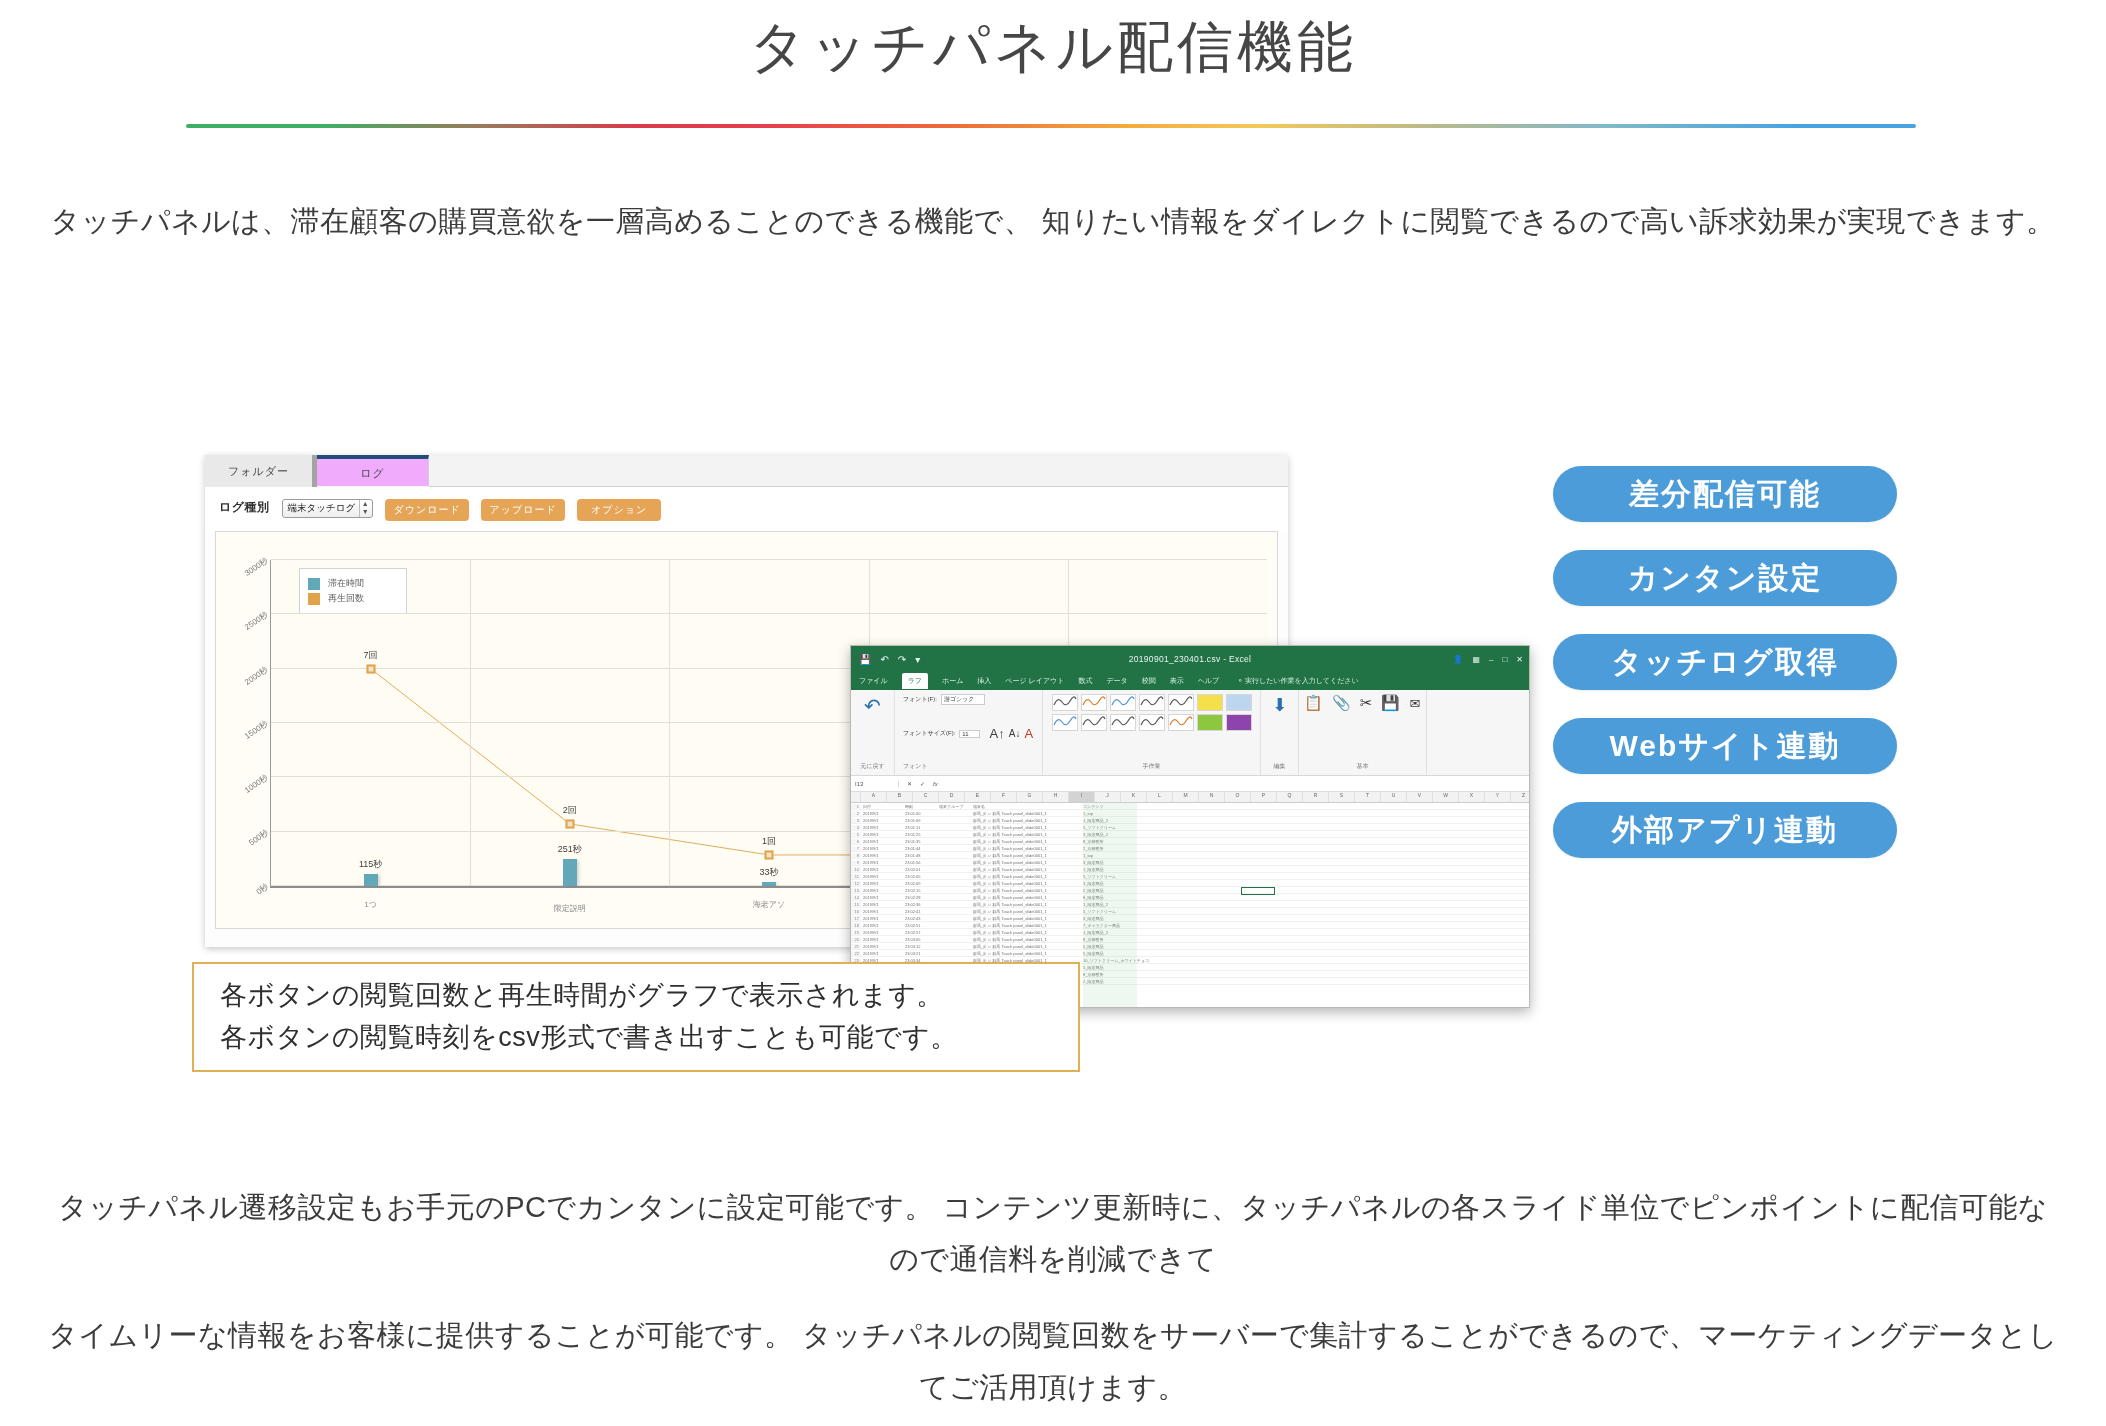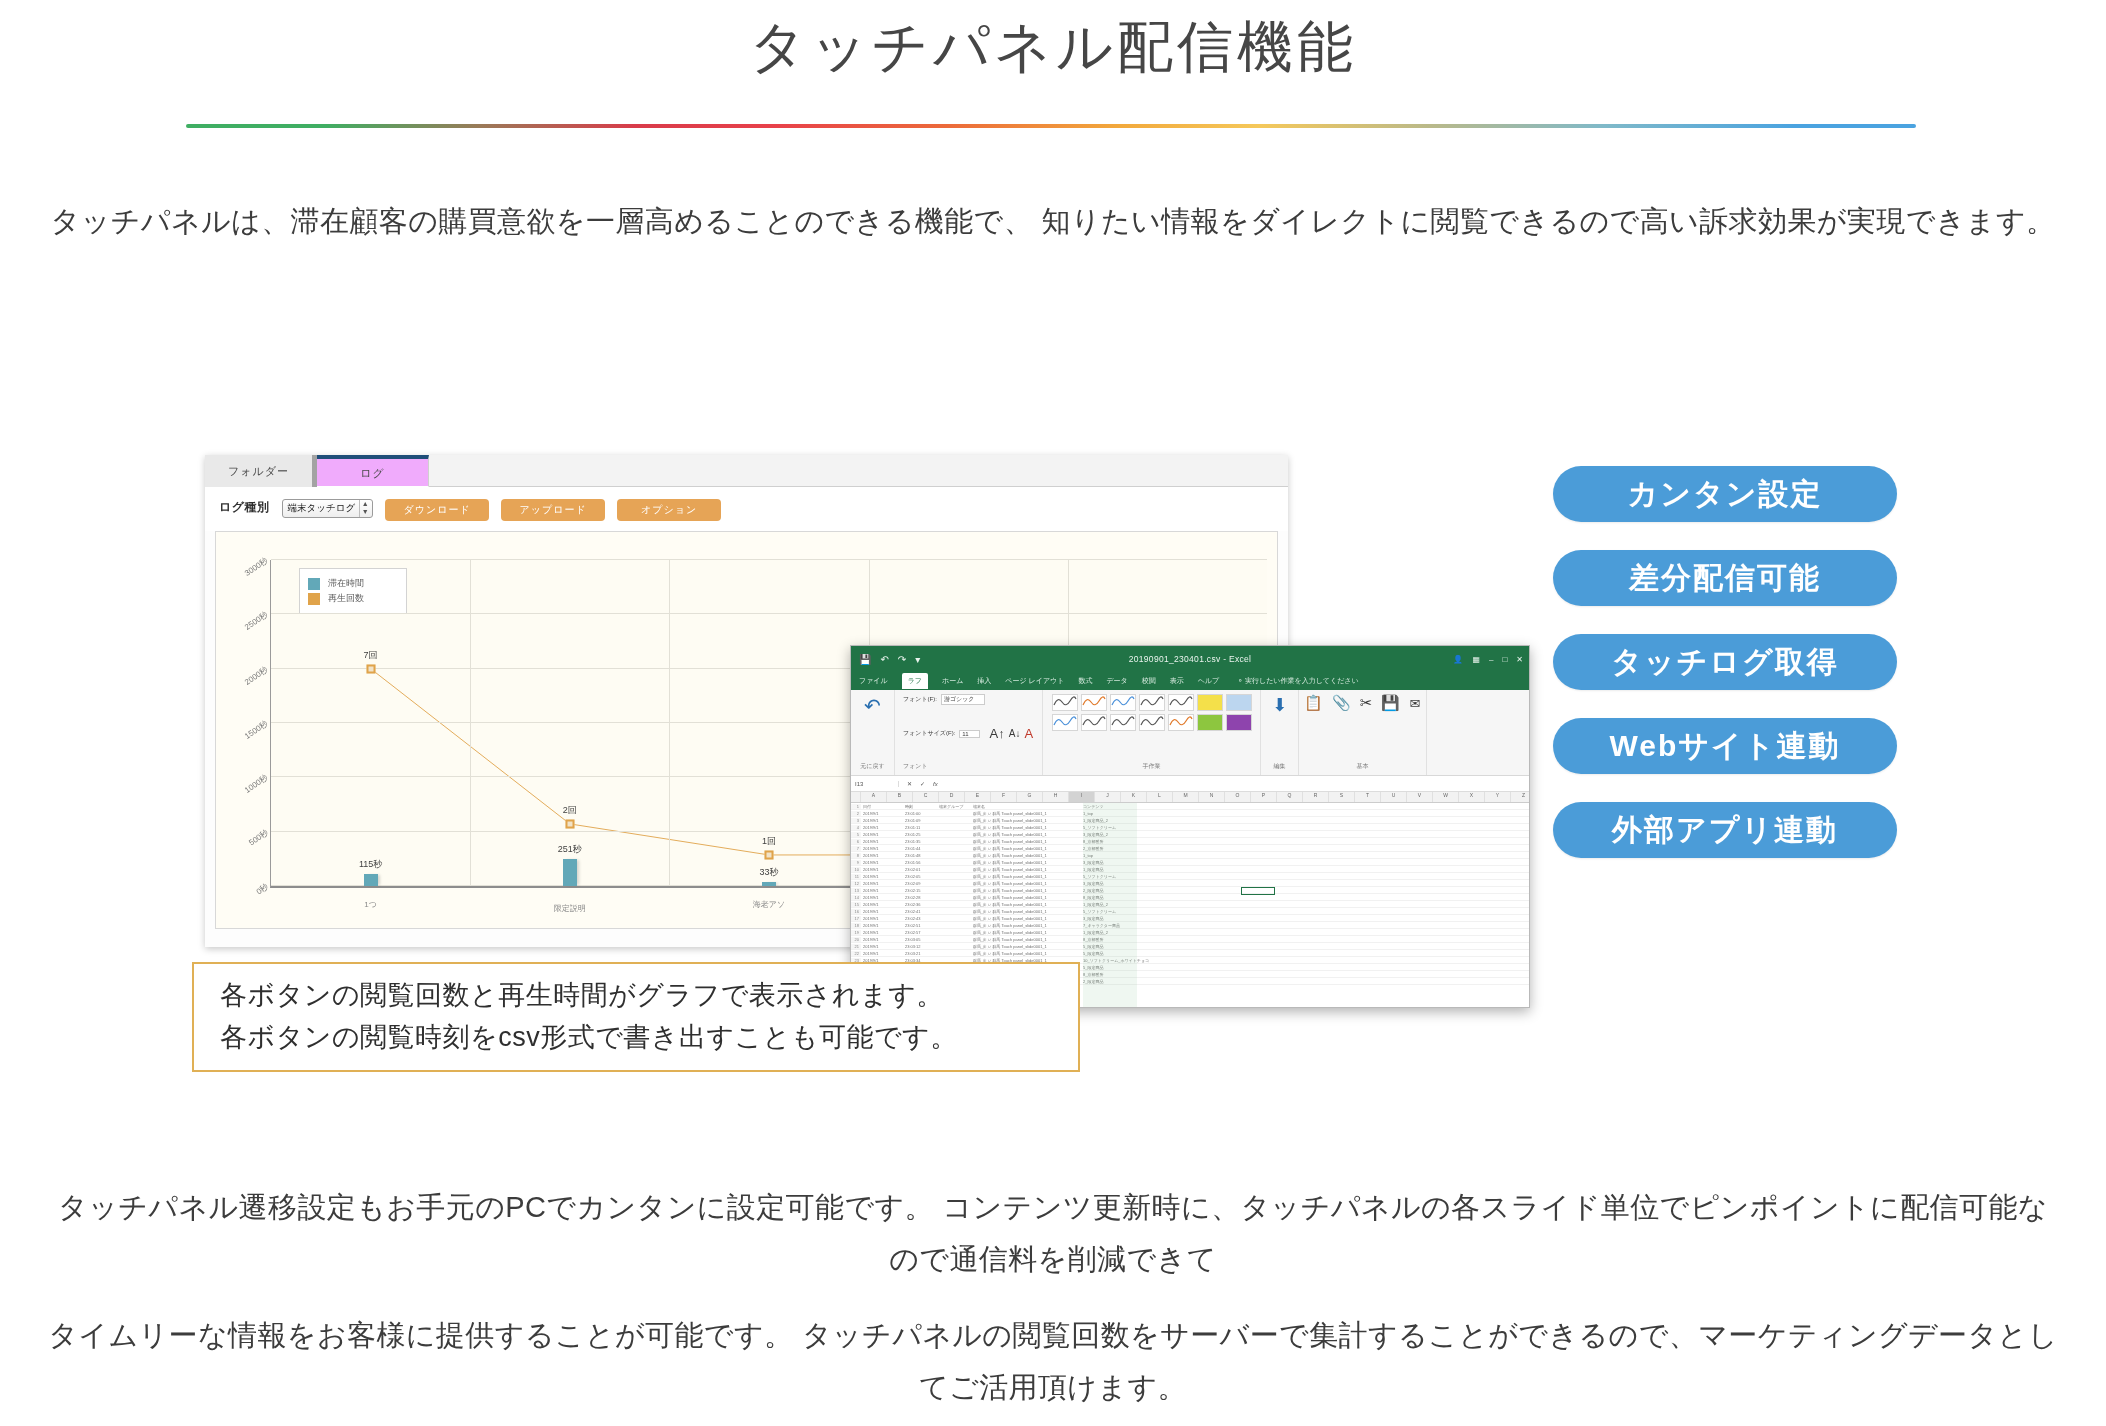--- a/index.html
+++ b/index.html
@@ -114,21 +114,21 @@
     border-left: 1px solid #bdbdbd;
     text-align:center; font-size: 7px; line-height: 8px; color:#555;
   }
   .pill-btn {
     border: none;
     background: #e6a456;
     color: #ffffff;
     font-size: 10px;
     letter-spacing: 1px;
     border-radius: 4px;
-    width: 104px; height: 22px;
+    width: 84px; height: 22px;
     cursor: pointer;
     font-family: inherit;
   }
 
   .chart-panel {
     position: relative;
     margin: 0 10px 10px 10px;
     height: 398px;
     background: #fffdf5;
     border: 1px solid #d8d8d8;
@@ -757,24 +757,24 @@
   </div>
 </div>
 
 <div class="callout">
   <div>各ボタンの閲覧回数と再生時間がグラフで表示されます。</div>
   <div>各ボタンの閲覧時刻をcsv形式で書き出すことも可能です。</div>
 </div>
 
 <div class="features" id="features">
     <div class="feature-pill" style="background: rgb(75, 156, 216);">
+      <span>差分配信可能</span>
+    </div>
+    <div class="feature-pill" style="background: rgb(75, 156, 216);">
       <span>カンタン設定</span>
-    </div>
-    <div class="feature-pill" style="background: rgb(75, 156, 216);">
-      <span>差分配信可能</span>
     </div>
     <div class="feature-pill" style="background: rgb(75, 156, 216);">
       <span>タッチログ取得</span>
     </div>
     <div class="feature-pill" style="background: rgb(75, 156, 216);">
       <span>Webサイト連動</span>
     </div>
     <div class="feature-pill" style="background: rgb(75, 156, 216);">
       <span>外部アプリ連動</span>
     </div>

